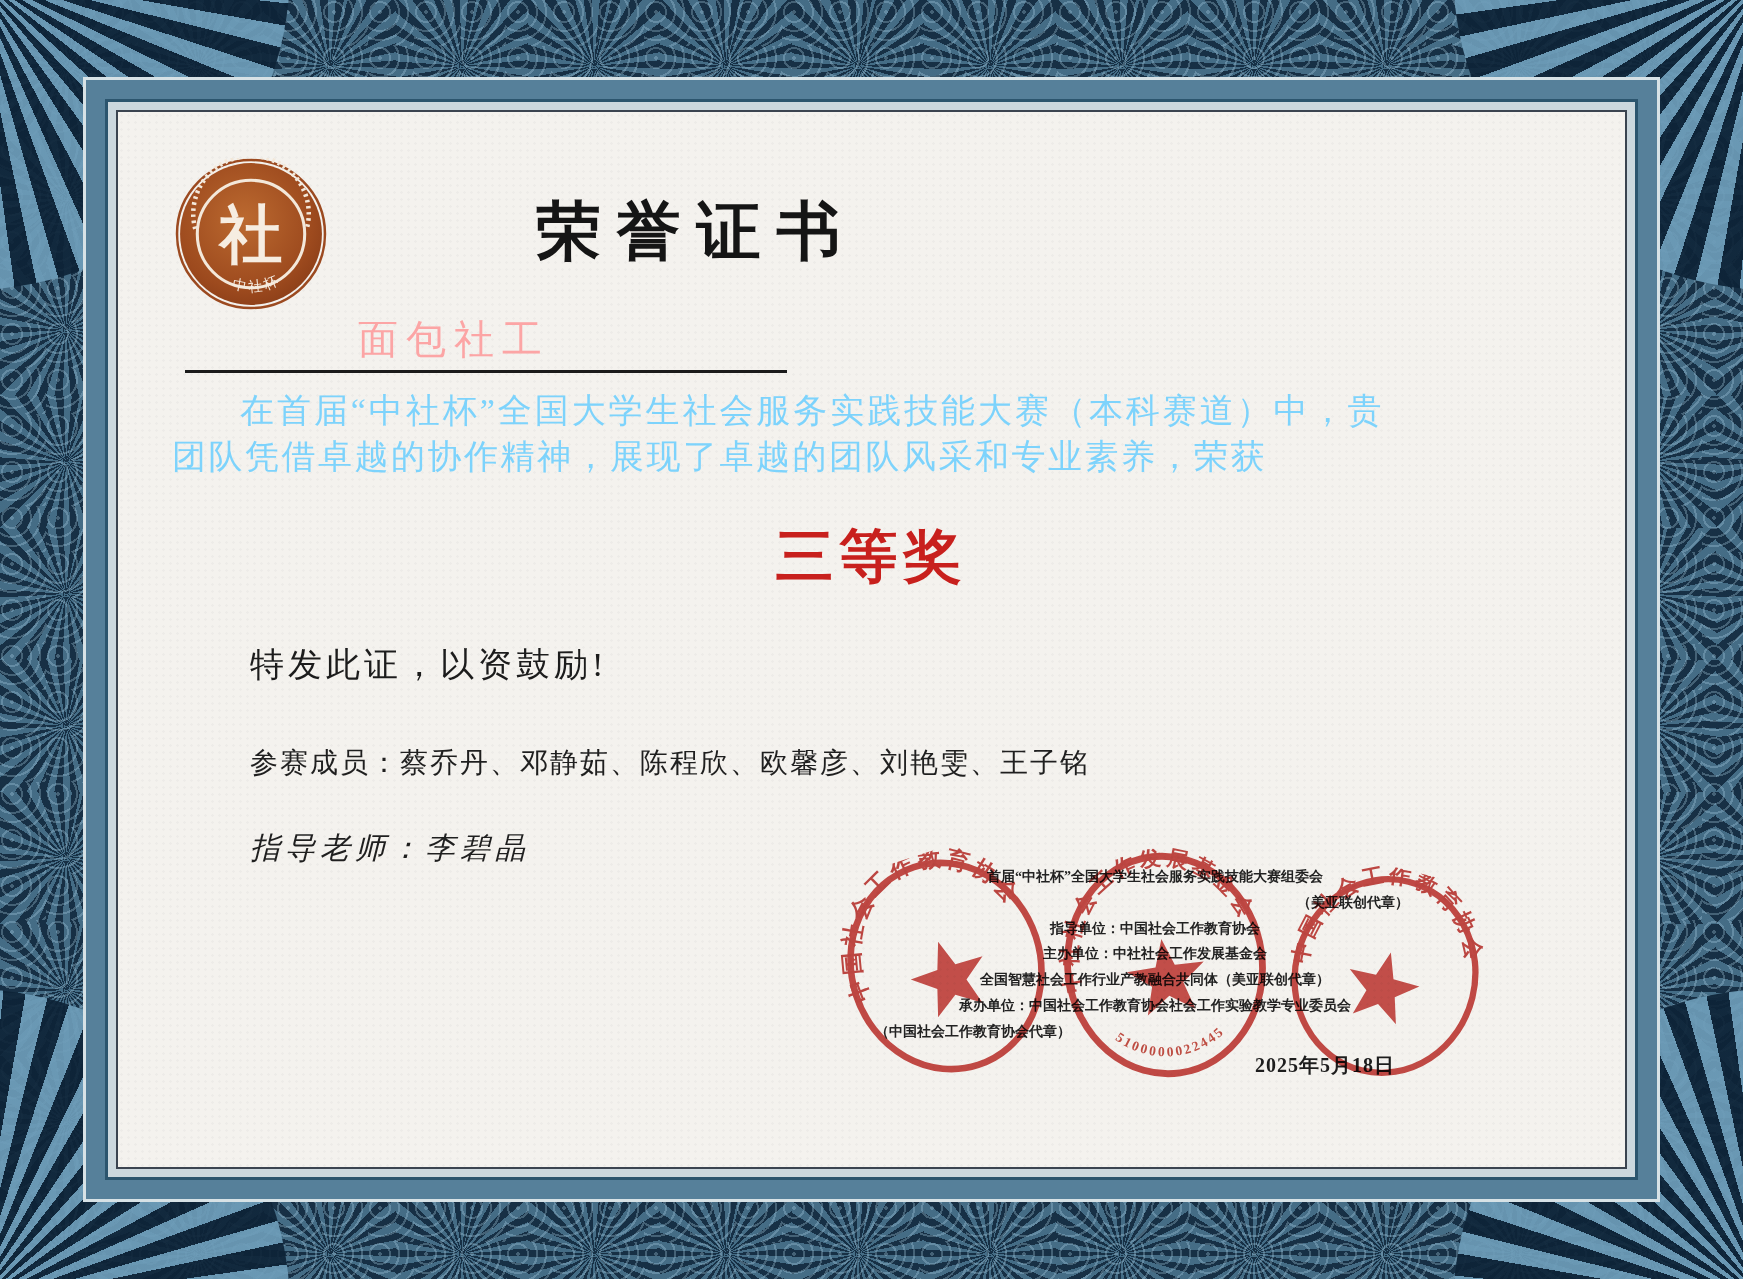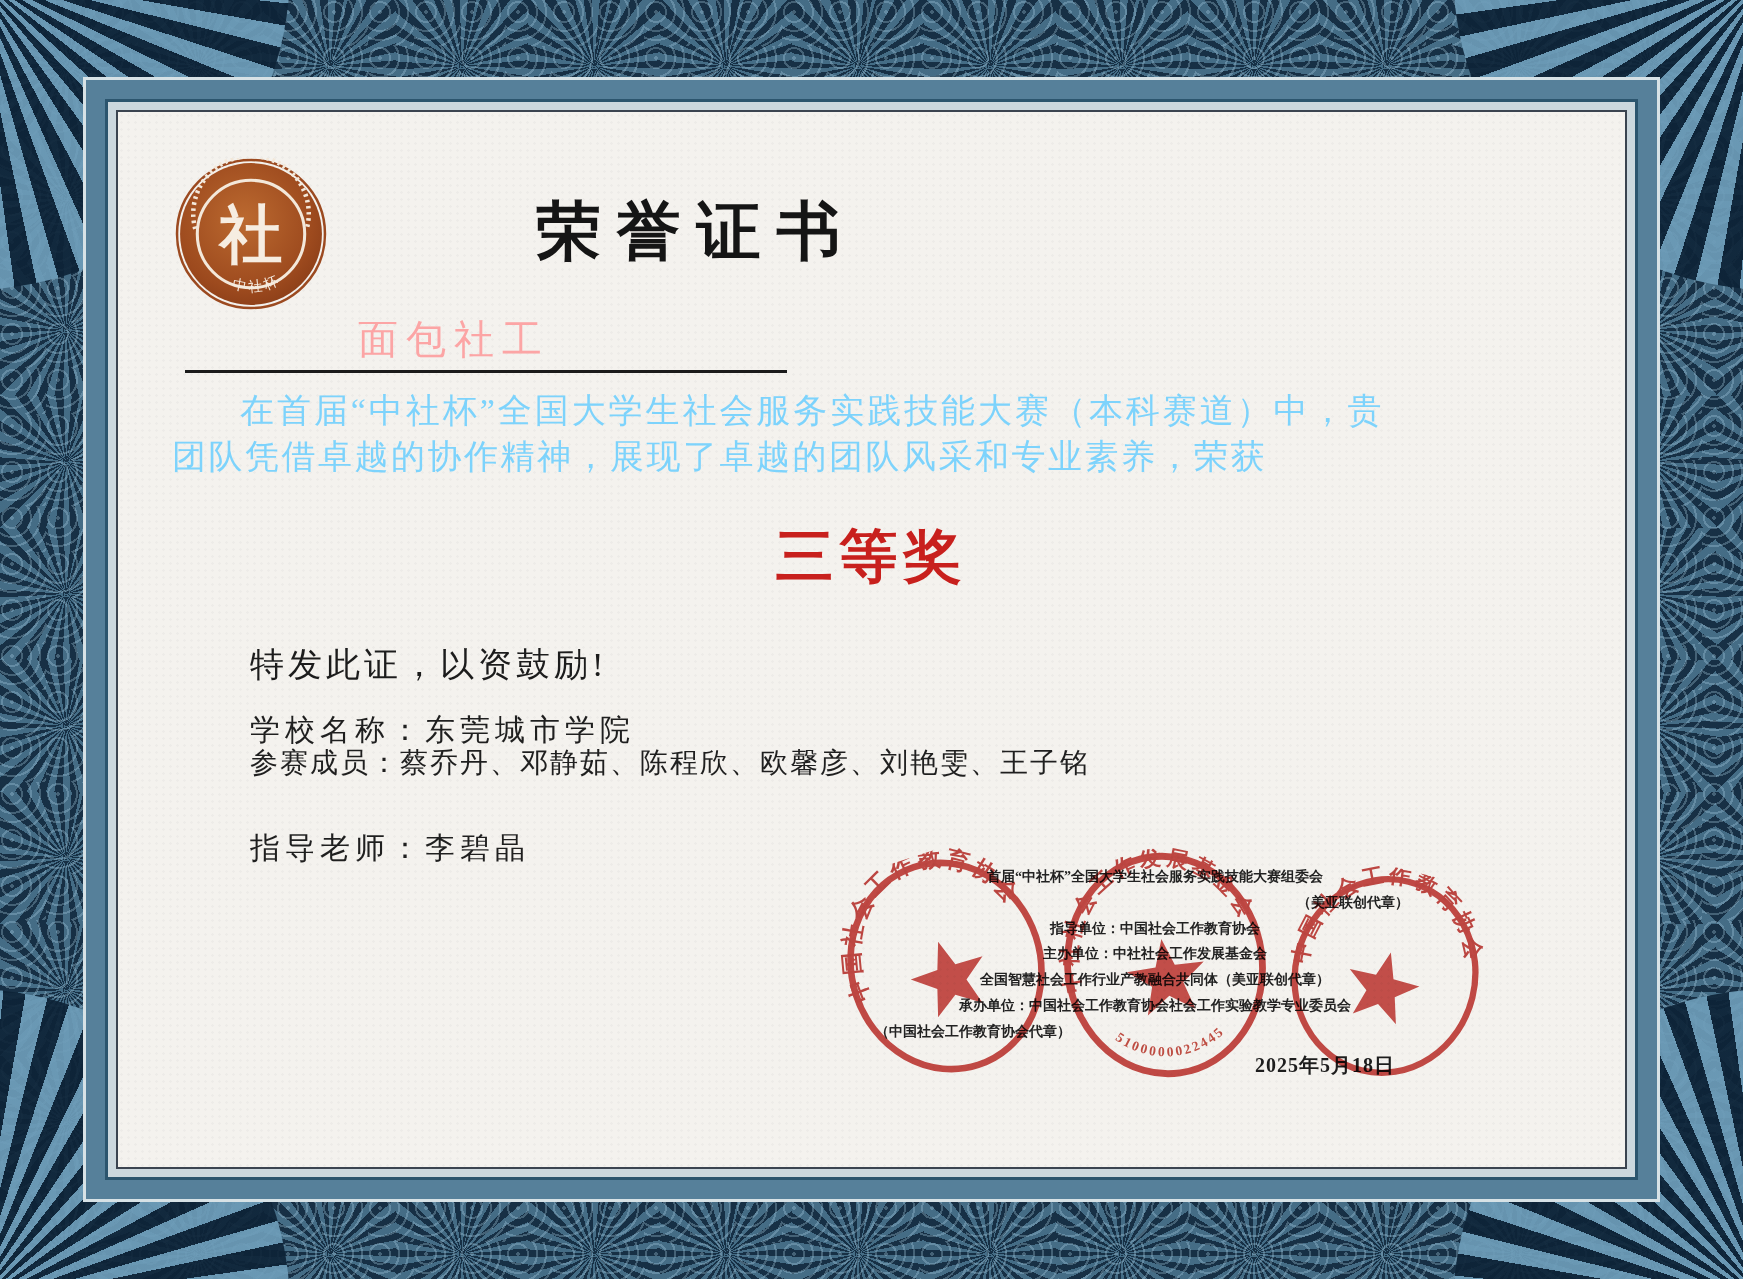--- a/index.html
+++ b/index.html
@@ -37,21 +37,21 @@
   .recipient{left:358px;top:312px;font-size:40px;letter-spacing:8px;color:#fca5a5;}
   .name-underline{left:185px;top:370px;width:602px;height:3px;background:#1b1b1b;}
   .body-par{left:172px;top:388px;width:1212px;font-size:34px;line-height:46px;
             letter-spacing:2.5px;text-indent:2em;text-align:justify;color:#7dd3fc;}
   .award{left:0;top:518px;width:1743px;text-align:center;font-size:58px;font-weight:900;
          letter-spacing:6px;color:#c8201d;font-family:"DejaVu Sans","Liberation Sans",sans-serif;}
   .issue{left:250px;top:642px;font-size:34px;letter-spacing:4px;}
   .field{left:250px;font-size:30px;letter-spacing:5px;color:#1f1f1f;}
   .field.f1{top:710px;}
   .field.f2{top:744px;font-size:28px;letter-spacing:2px;}
-  .field.f3{top:828px;}
+  .field.f3{top:828px;font-style:italic;}
 
   .footer{left:835px;top:864px;width:560px;font-size:14px;line-height:25.8px;
           text-align:center;color:#222;font-weight:600;margin-left:40px;}
   .footer .ln{white-space:nowrap;}
   .footer .shift-right{text-align:right;padding-right:26px;}
   .footer .shift-right2{text-align:left;padding-right:8px;}
   .date{left:835px;top:1052px;width:560px;text-align:right;padding-right:18px;
         font-size:20px;letter-spacing:1px;color:#1d1d1d;font-weight:600;}
 
   
@@ -99,21 +99,20 @@
 
   <div class="abs recipient">面包社工</div>
   <div class="abs name-underline"></div>
 
   <div class="abs body-par">在首届“中社杯”全国大学生社会服务实践技能大赛（本科赛道）中，贵团队凭借卓越的协作精神，展现了卓越的团队风采和专业素养，荣获</div>
 
   <div class="abs issue">特发此证，以资鼓励!</div>
 
   <div class="abs award">三等奖</div>
 
-  <div class="abs field f1"><span>学校名称：</span><span>东莞城市学院</span></div>
   <div class="abs field f2"><span>参赛成员：</span><span>蔡乔丹、邓静茹、陈程欣、欧馨彦、刘艳雯、王子铭</span></div>
   <div class="abs field f3"><span>指导老师：</span><span>李碧晶</span></div>
 
   <div class="abs footer">
     <div class="ln">首届“中社杯”全国大学生社会服务实践技能大赛组委会</div>
     <div class="ln shift-right">（美亚联创代章）</div>
     <div class="ln">指导单位：中国社会工作教育协会</div>
     <div class="ln">主办单位：中社社会工作发展基金会</div>
     <div class="ln">全国智慧社会工作行业产教融合共同体（美亚联创代章）</div>
     <div class="ln">承办单位：中国社会工作教育协会社会工作实验教学专业委员会</div>

